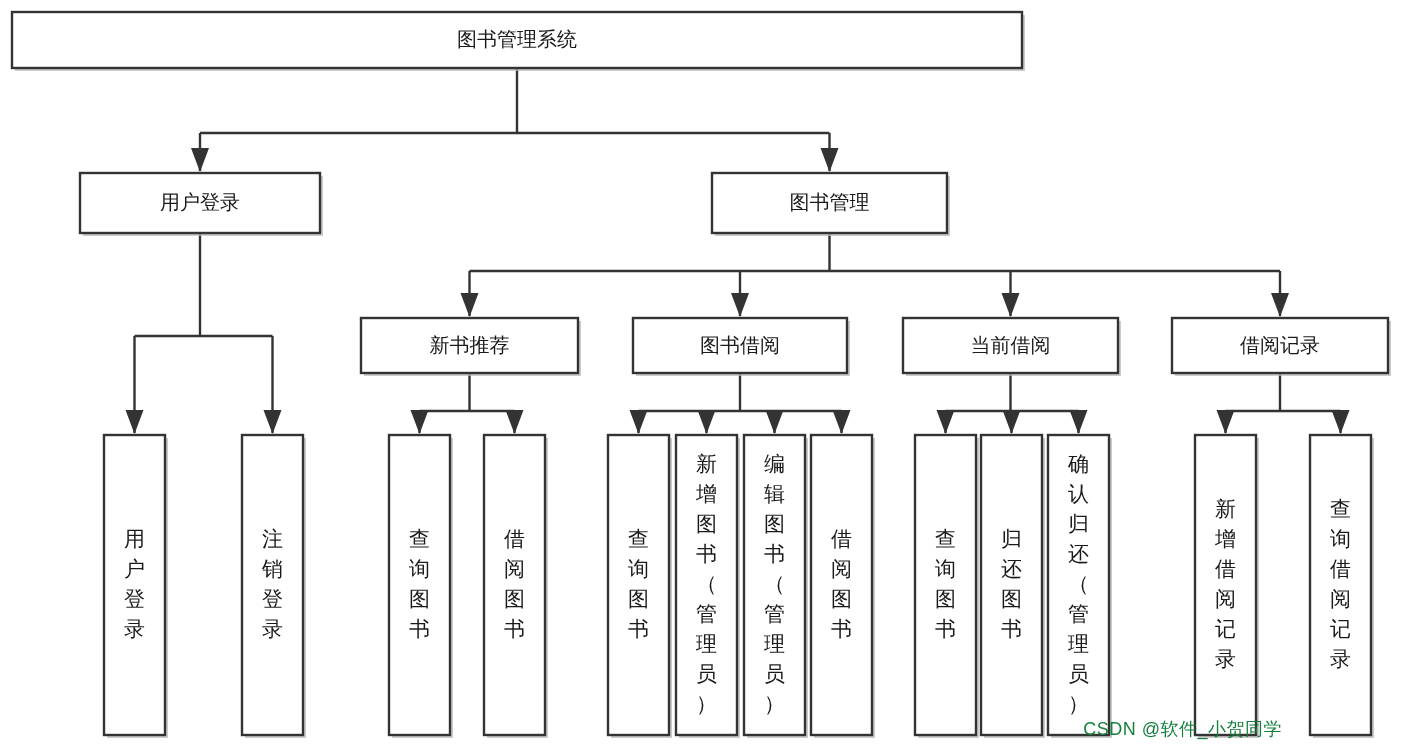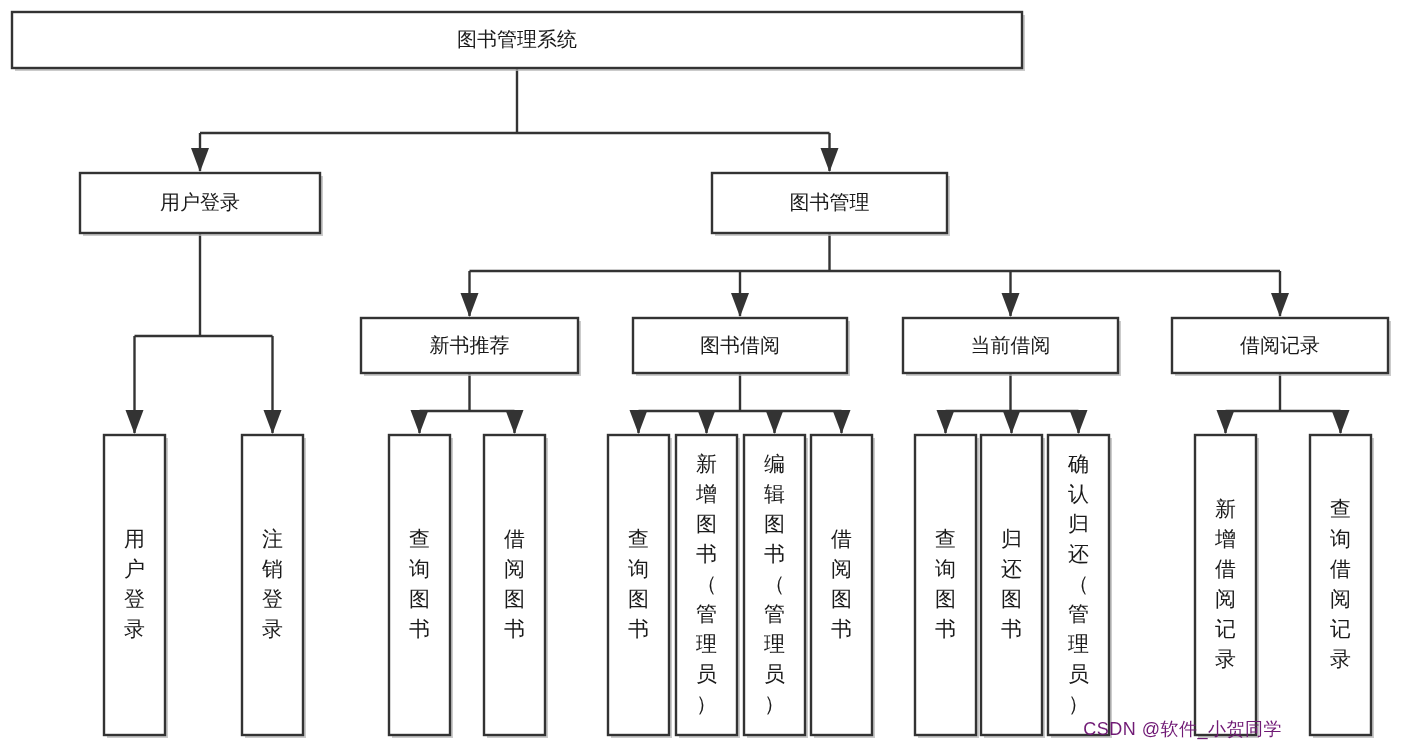--- a/index.html
+++ b/index.html
@@ -57,21 +57,21 @@
     font-family: "Liberation Sans", "DejaVu Sans", sans-serif;
     font-size: 21px;
     text-anchor: middle;
   }
   .watermark {
     position: absolute;
     right: 8px;
     bottom: 6px;
     font-family: "Liberation Sans", "DejaVu Sans", sans-serif;
     font-size: 18px;
-    color: #701a75;
+    color: #15803d;
     white-space: nowrap;
     letter-spacing: 0.5px;
     pointer-events: none;
   }
 </style>
 </head>
 <body>
 
 <div id="diagram-root">
   <svg class="flow" viewBox="0 0 1405 747" xmlns="http://www.w3.org/2000/svg">

